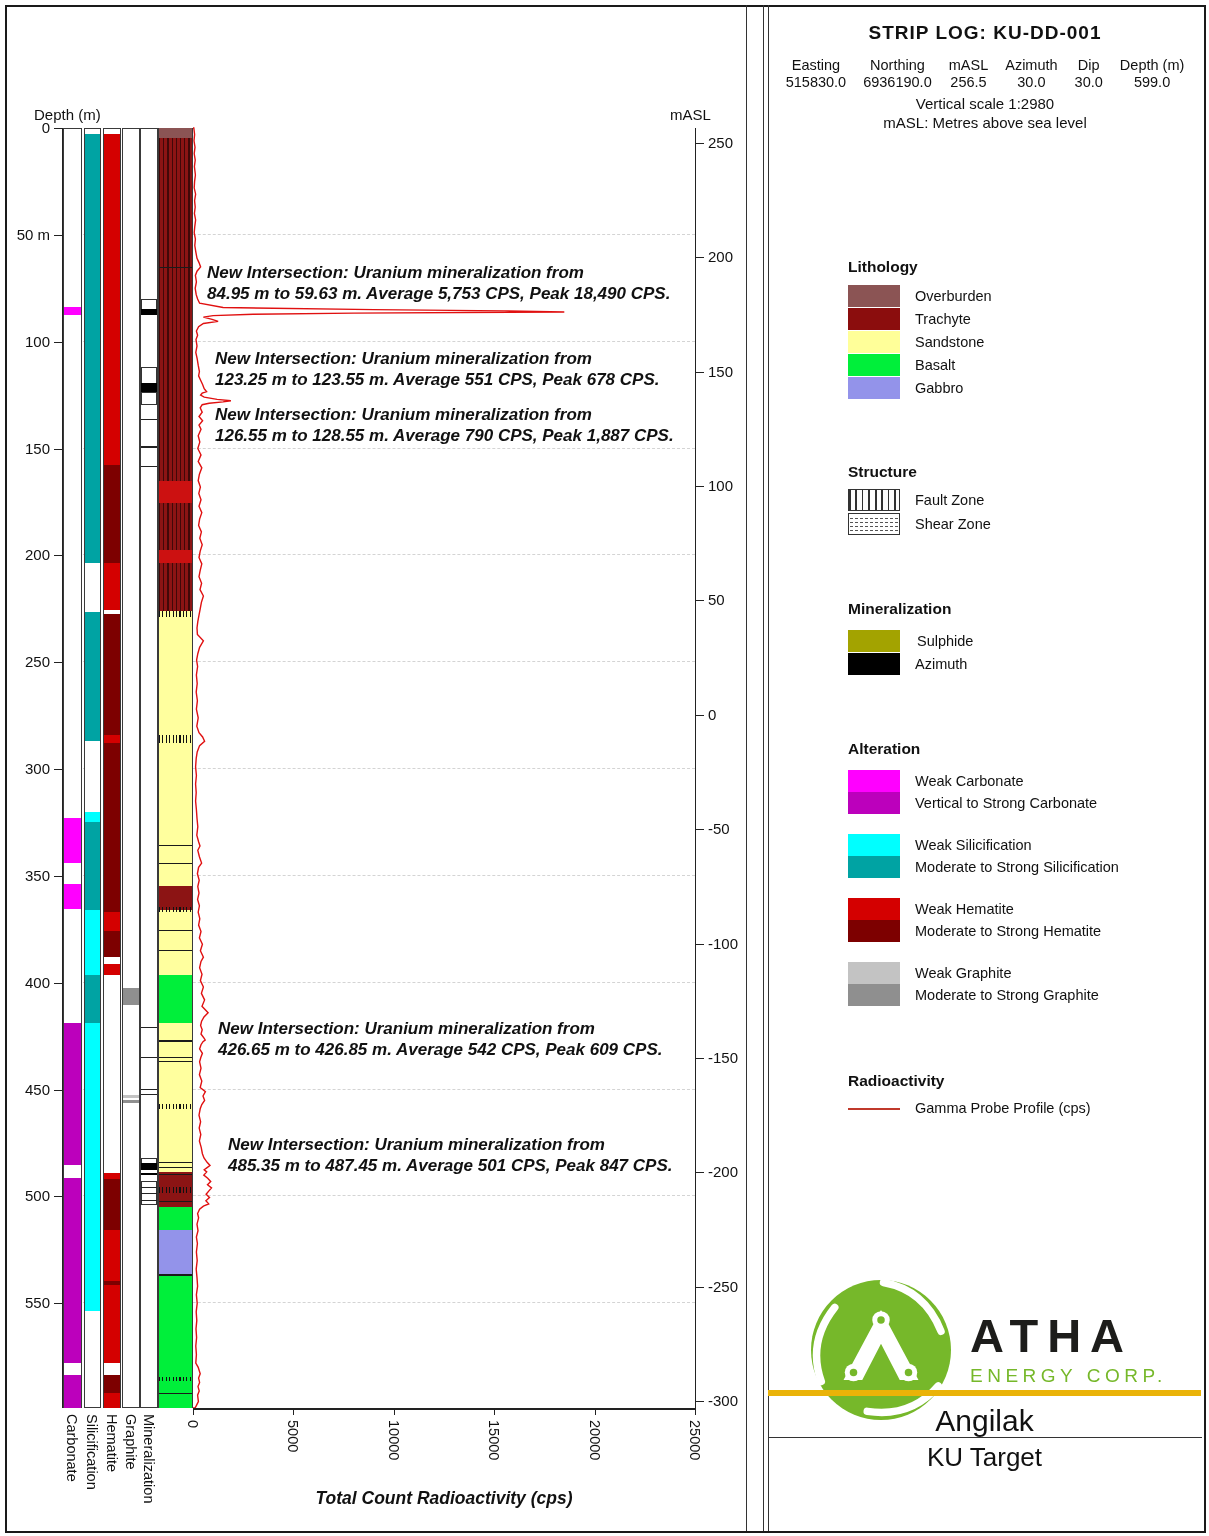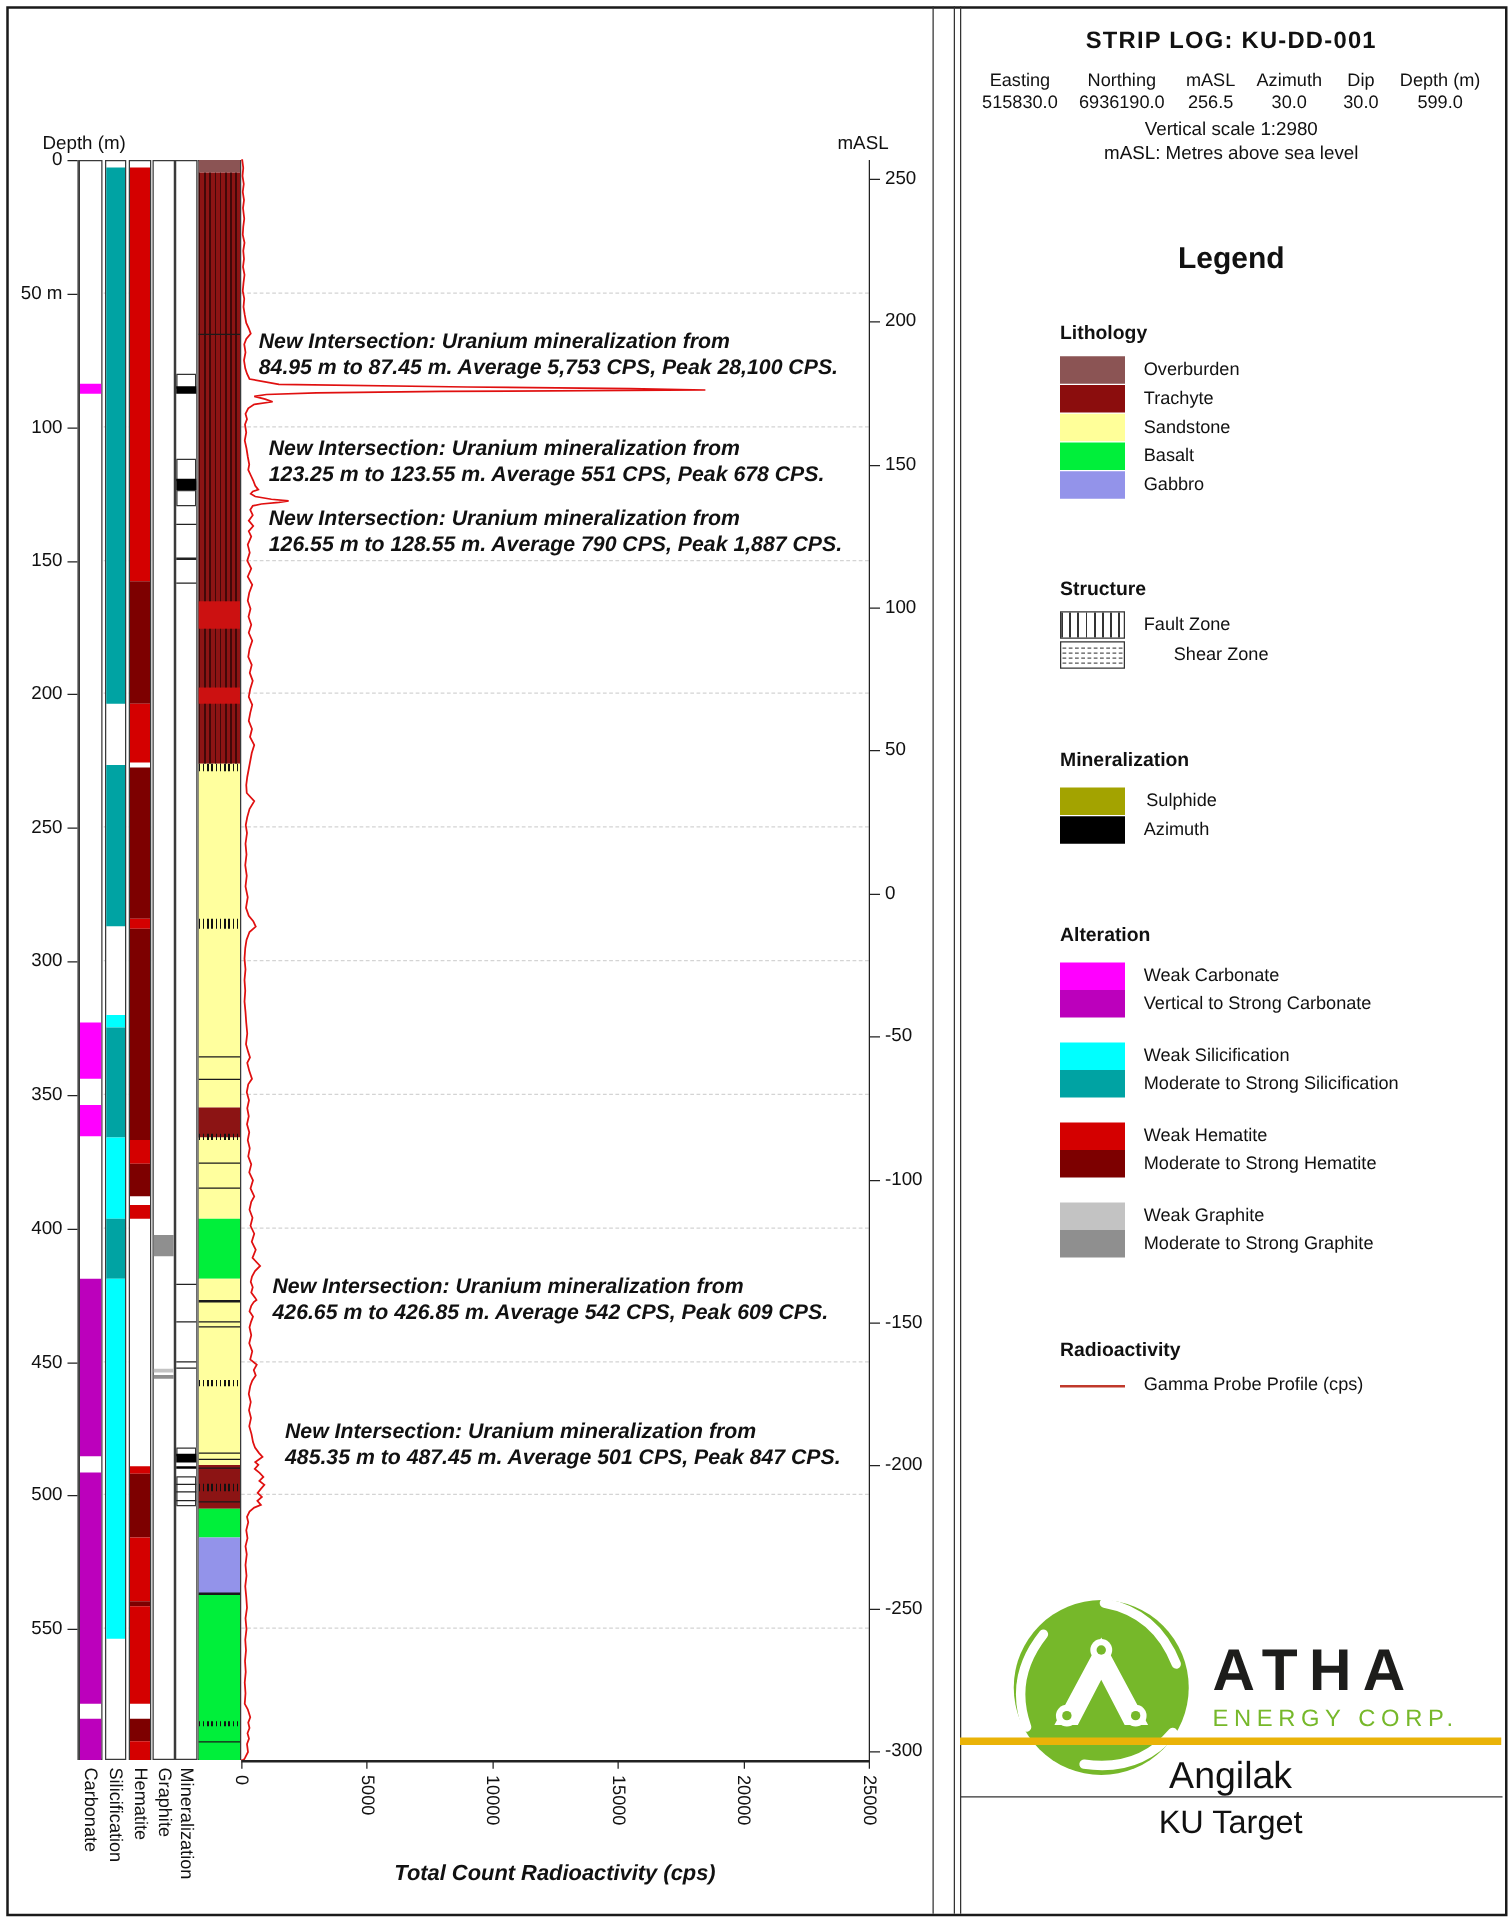--- a/index.html
+++ b/index.html
@@ -215,21 +215,21 @@
       <div style="position: absolute; left: 695px; top: 1409px; width: 1px; height: 6px; background: rgb(34, 34, 34);"></div>
       <div class="vert-text" style="position: absolute; left: 687px; top: 1420px;">25000</div>
       <div class="axis-title" style="position: absolute; left: 193px; top: 1488px; width: 502px; text-align: center;">Total Count Radioactivity (cps)</div>
       <div class="vert-text" style="position: absolute; left: 64px; top: 1414px;">Carbonate</div>
       <div class="vert-text" style="position: absolute; left: 84px; top: 1414px;">Silicification</div>
       <div class="vert-text" style="position: absolute; left: 104px; top: 1414px;">Hematite</div>
       <div class="vert-text" style="position: absolute; left: 123px; top: 1414px;">Graphite</div>
       <div class="vert-text" style="position: absolute; left: 141px; top: 1414px;">Mineralization</div>
       <div class="annotation" style="position: absolute; left: 207px; top: 262px;">
         <div style="position: static;">New Intersection: Uranium mineralization from</div>
-        <div style="position: static;">84.95 m to 87.45 m. Average 5,753 CPS, Peak 28,100 CPS.</div>
+        <div style="position: static;">84.95 m to 59.63 m. Average 5,753 CPS, Peak 18,490 CPS.</div>
       </div>
       <div class="annotation" style="position: absolute; left: 215px; top: 348px;">
         <div style="position: static;">New Intersection: Uranium mineralization from</div>
         <div style="position: static;">123.25 m to 123.55 m. Average 551 CPS, Peak 678 CPS.</div>
       </div>
       <div class="annotation" style="position: absolute; left: 215px; top: 404px;">
         <div style="position: static;">New Intersection: Uranium mineralization from</div>
         <div style="position: static;">126.55 m to 128.55 m. Average 790 CPS, Peak 1,887 CPS.</div>
       </div>
       <div class="annotation" style="position: absolute; left: 218px; top: 1018px;">
@@ -270,21 +270,20 @@
       </div>
       <div class="rp-field" style="position: static;">
         <div style="position: static;">Depth (m)</div>
         <div style="position: static;">599.0</div>
       </div>
     </div>
   <div class="abs rp-notes">
     <div>Vertical scale 1:2980</div>
     <div>mASL: Metres above sea level</div>
   </div>
-  <div class="abs legend-title">Legend</div>
   <div id="legend" class="abs" style="left:769px;top:0;width:432px;height:1437px;">
       <div class="lg-sec-title" style="position: absolute; left: 79px; top: 258px;">Lithology</div>
       <div class="swatch" style="position: absolute; left: 79px; top: 285px; background: rgb(139, 84, 84);"></div>
       <div class="lg-item-label" style="position: absolute; left: 146px; top: 288px;">Overburden</div>
       <div class="swatch" style="position: absolute; left: 79px; top: 308px; background: rgb(139, 13, 13);"></div>
       <div class="lg-item-label" style="position: absolute; left: 146px; top: 311px;">Trachyte</div>
       <div class="swatch" style="position: absolute; left: 79px; top: 331px; background: rgb(255, 255, 153);"></div>
       <div class="lg-item-label" style="position: absolute; left: 146px; top: 334px;">Sandstone</div>
       <div class="swatch" style="position: absolute; left: 79px; top: 354px; background: rgb(0, 239, 58);"></div>
       <div class="lg-item-label" style="position: absolute; left: 146px; top: 357px;">Basalt</div>
@@ -292,21 +291,21 @@
       <div class="lg-item-label" style="position: absolute; left: 146px; top: 380px;">Gabbro</div>
       <div class="lg-sec-title" style="position: absolute; left: 79px; top: 463px;">Structure</div>
       <div class="swatch pattern-fault" style="position: absolute; left: 79px; top: 489px;"></div>
       <div class="lg-item-label" style="position: absolute; left: 146px; top: 492px;">Fault Zone</div>
       <div class="swatch pattern-shear" style="position: absolute; left: 79px; top: 513px;">
         <div class="shear-row" style="position: absolute; top: 4px;"></div>
         <div class="shear-row" style="position: absolute; top: 8px;"></div>
         <div class="shear-row" style="position: absolute; top: 12px;"></div>
         <div class="shear-row" style="position: absolute; top: 16px;"></div>
       </div>
-      <div class="lg-item-label" style="position: absolute; left: 146px; top: 516px; margin-left: 24px;">Shear Zone</div>
+      <div class="lg-item-label" style="position: absolute; left: 146px; top: 516px;">Shear Zone</div>
       <div class="lg-sec-title" style="position: absolute; left: 79px; top: 600px;">Mineralization</div>
       <div class="swatch" style="position: absolute; left: 79px; top: 630px; background: rgb(163, 163, 0);"></div>
       <div class="lg-item-label" style="position: absolute; left: 148px; top: 633px;">Sulphide</div>
       <div class="swatch" style="position: absolute; left: 79px; top: 653px; background: rgb(0, 0, 0);"></div>
       <div class="lg-item-label" style="position: absolute; left: 146px; top: 656px;">Azimuth</div>
       <div class="lg-sec-title" style="position: absolute; left: 79px; top: 740px;">Alteration</div>
       <div class="swatch" style="position: absolute; left: 79px; top: 770px; background: rgb(255, 0, 255);"></div>
       <div class="swatch" style="position: absolute; left: 79px; top: 792px; background: rgb(188, 0, 188);"></div>
       <div class="lg-item-label" style="position: absolute; left: 146px; top: 773px;">Weak Carbonate</div>
       <div class="lg-item-label" style="position: absolute; left: 146px; top: 795px;">Vertical to Strong Carbonate</div>

